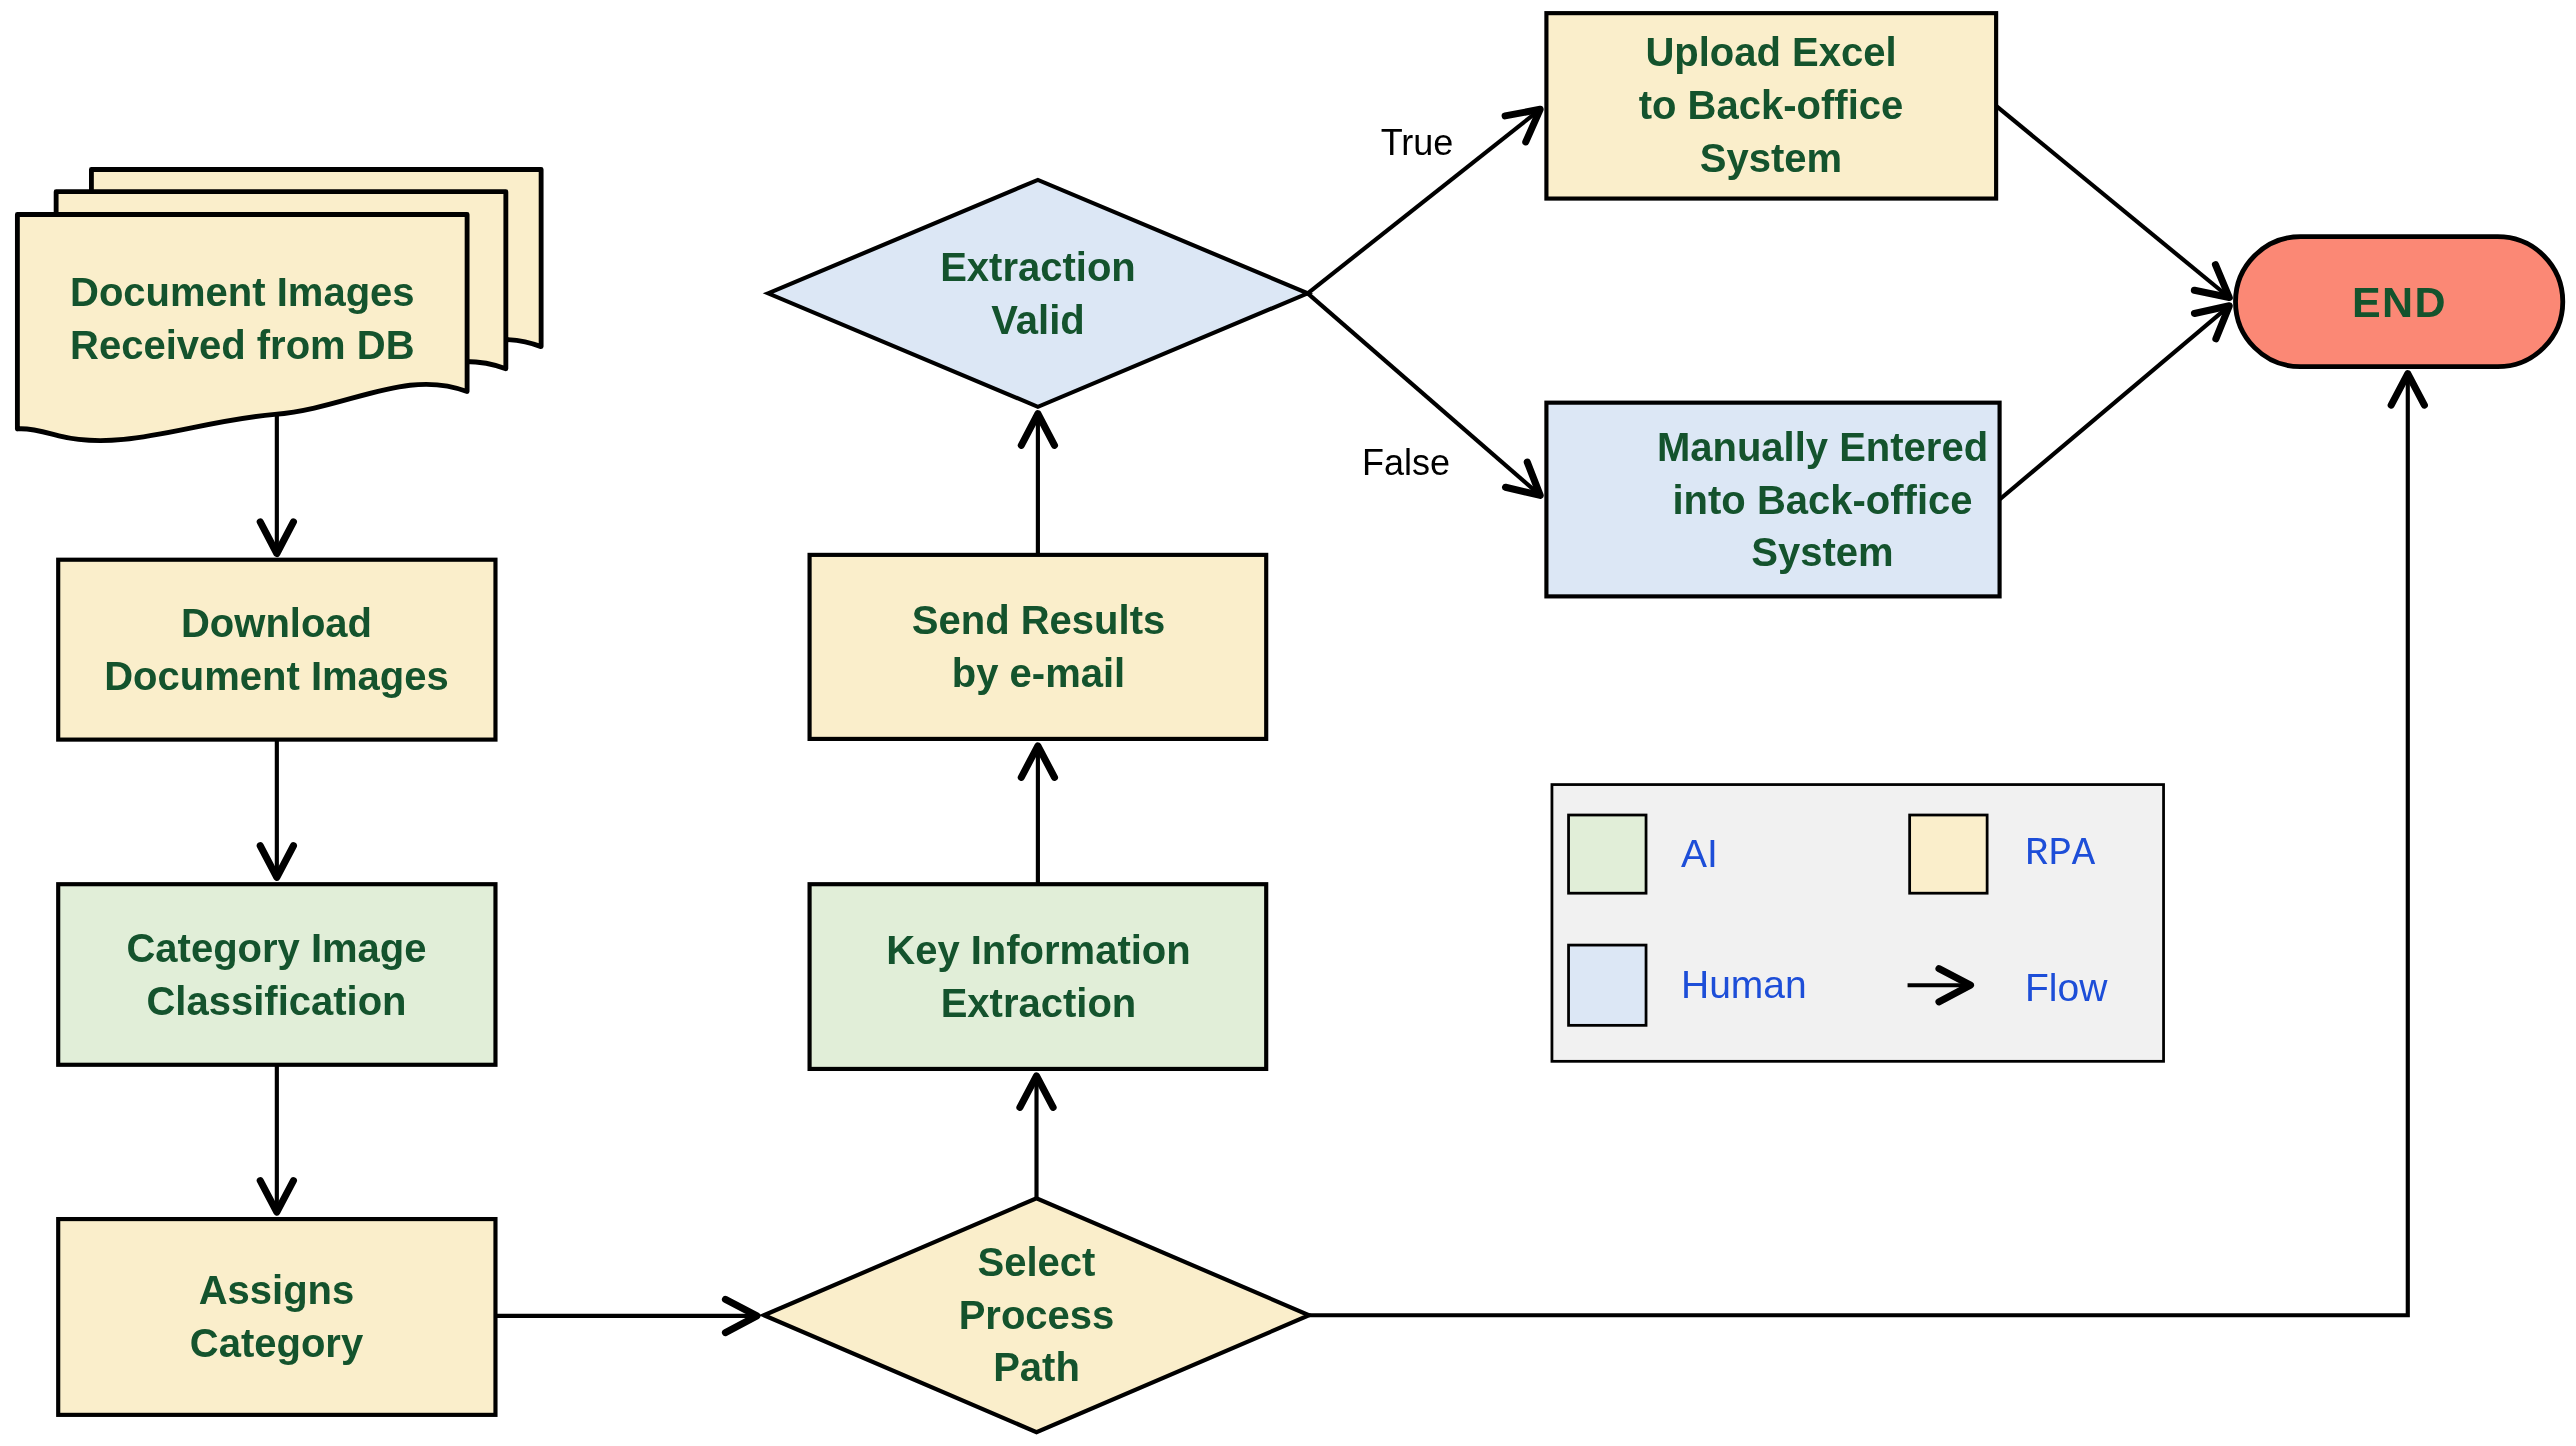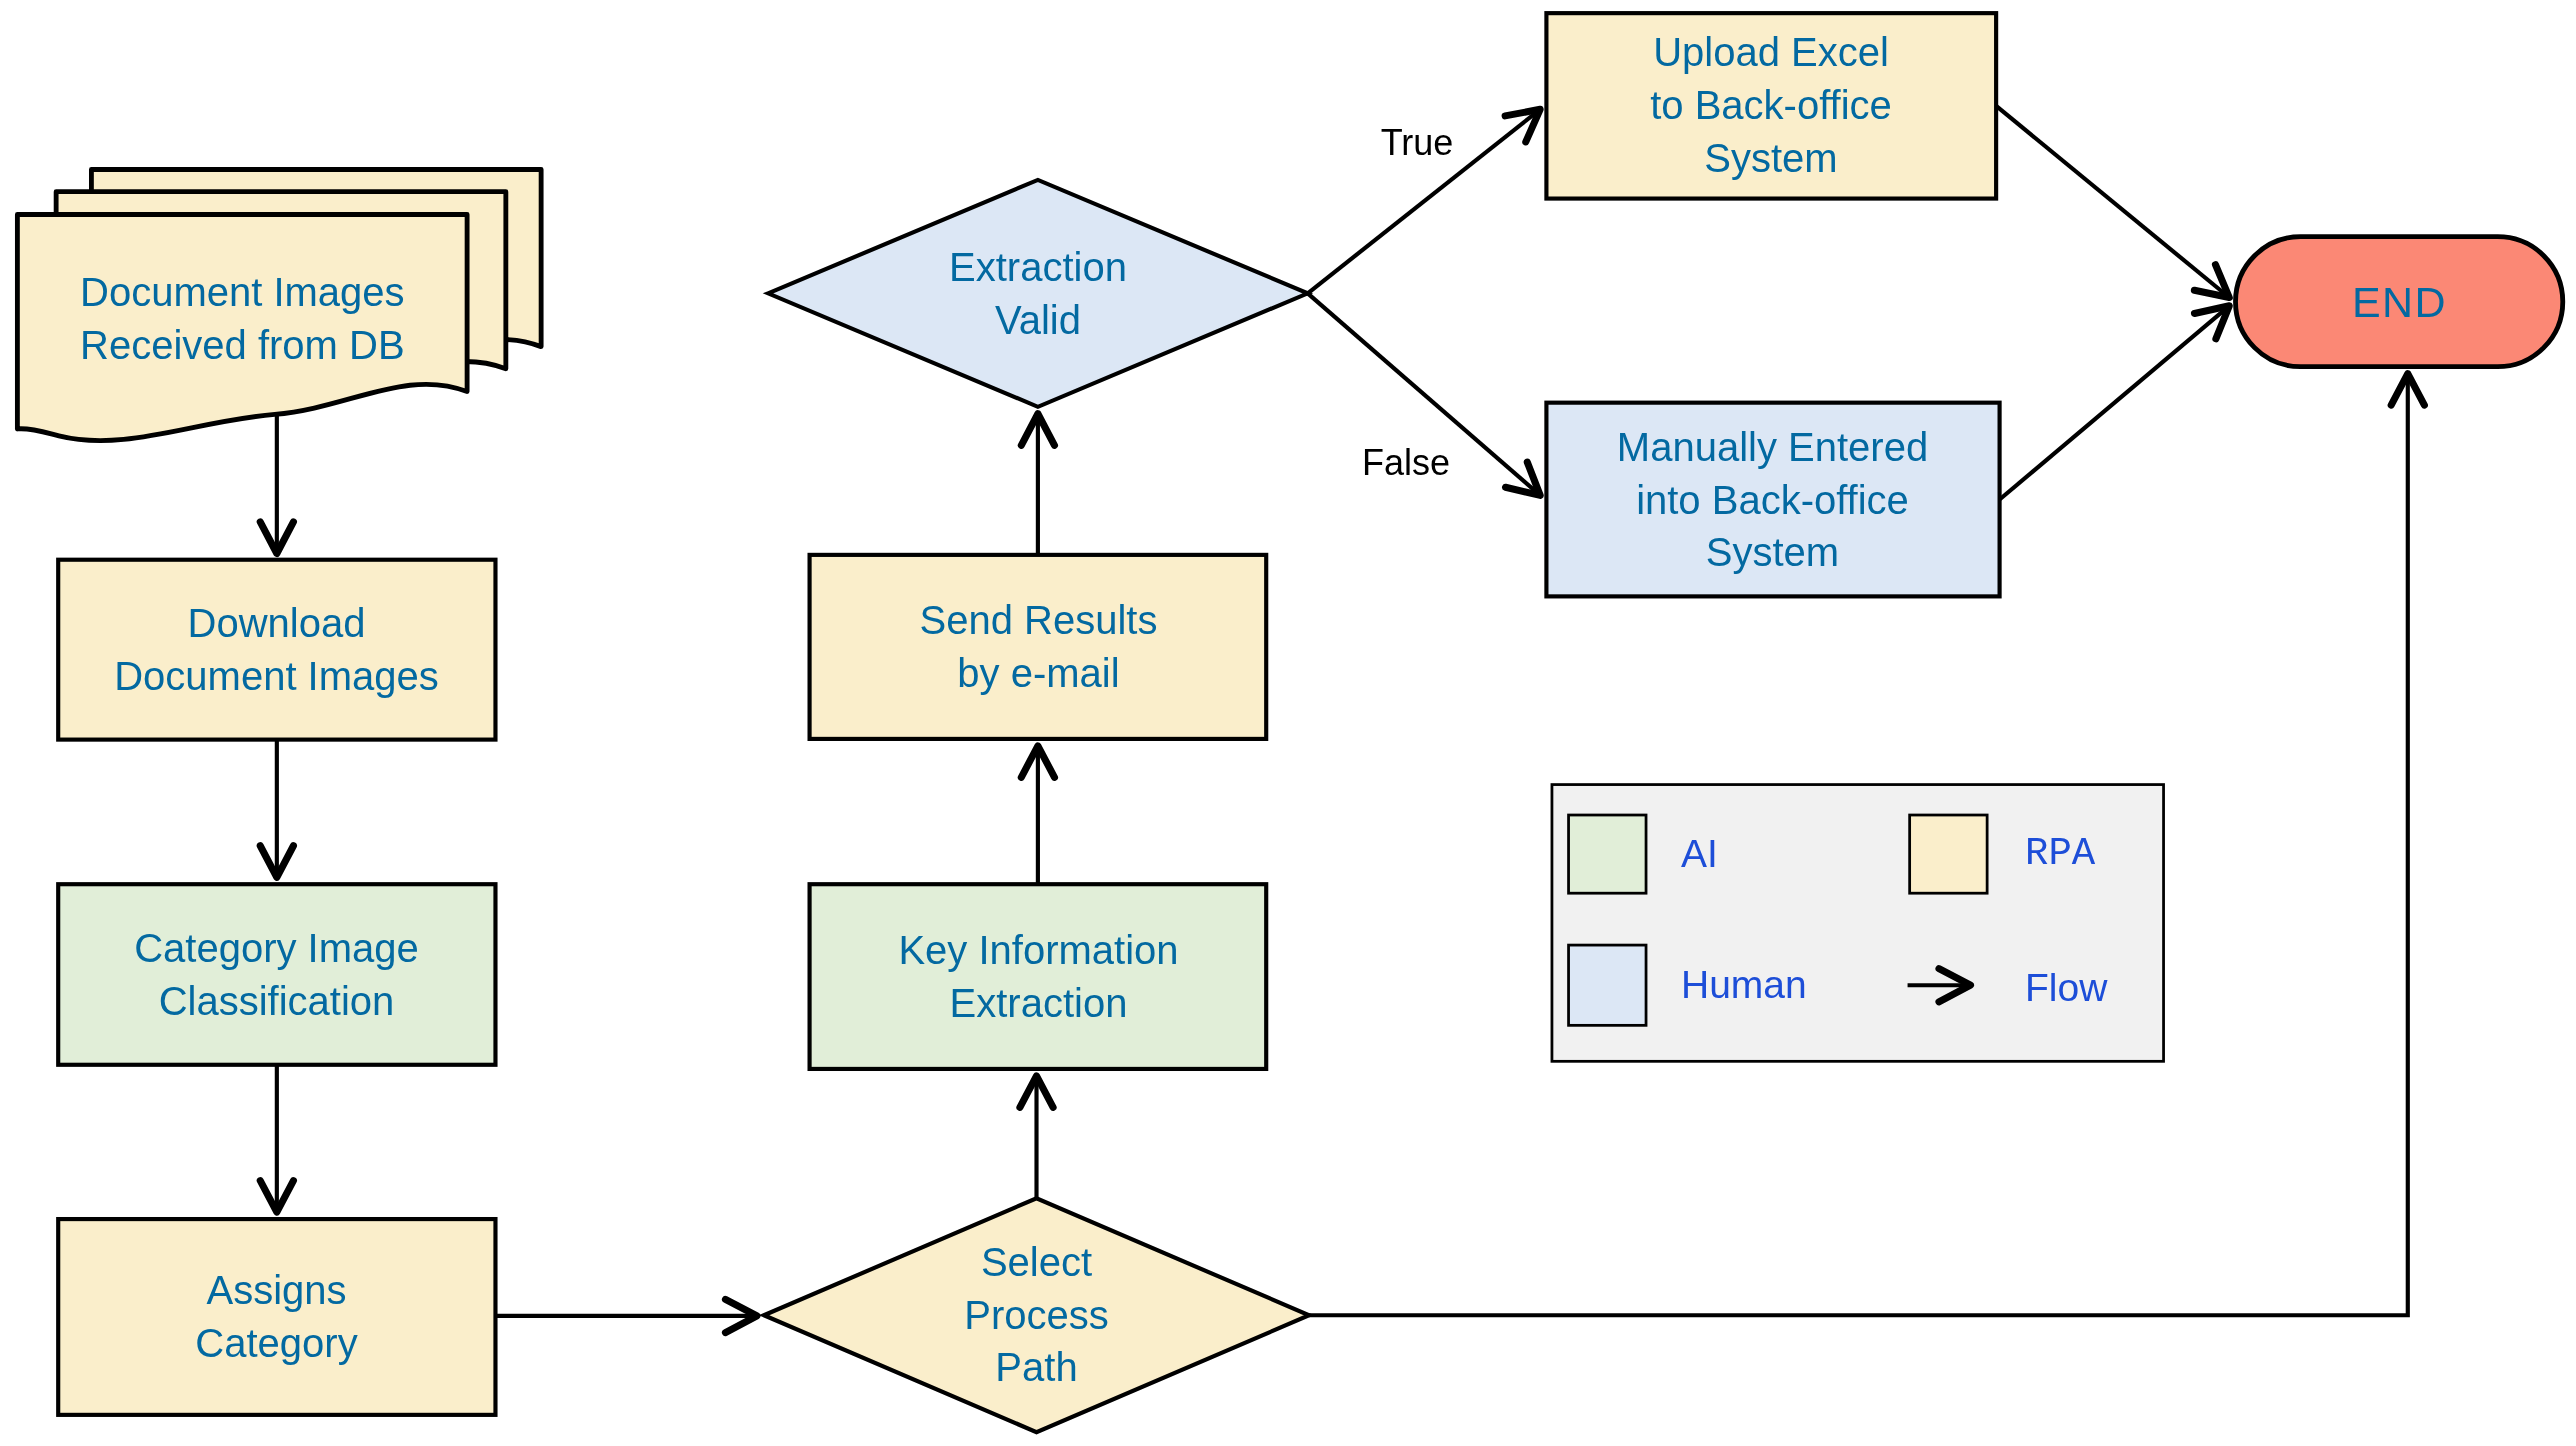--- a/index.html
+++ b/index.html
@@ -11,22 +11,23 @@
     color:#000;
     overflow:hidden;
   }
   .canvas svg{position:absolute;left:0;top:0;}
   .label{
     position:absolute;
     display:flex;align-items:center;justify-content:center;
     text-align:center;
     white-space:pre-line;
     font-size:40px;line-height:1.32;
-    color:#0369a1;
+    color:#14532d;
     pointer-events:none;
+    font-weight:bold;
   }
   .edge-label{
     position:absolute;
     display:flex;align-items:center;justify-content:center;
     font-size:36px;color:#000;white-space:pre;
   }
   .legend-label{
     position:absolute;
     display:flex;align-items:center;justify-content:flex-start;
     font-size:39px;color:#1d4ed8;white-space:pre;
@@ -113,21 +114,21 @@
   <div class="label" style="left:810px;top:555px;width:457px;height:184px;">Send Results
 by e-mail</div>
 
   <div class="label" style="left:768px;top:180px;width:540px;height:227px;">Extraction
 Valid</div>
 
   <div class="label" style="left:1546px;top:13px;width:450px;height:185px;">Upload Excel
 to Back-office
 System</div>
 
-  <div class="label" style="left:1546px;top:403px;width:453px;height:194px;">Manually Entered
+  <div class="label" style="left:1596px;top:403px;width:453px;height:194px;">Manually Entered
 into Back-office
 System</div>
 
   <div class="label end-label" style="left:2236px;top:237px;width:327px;height:130px;">END</div>
 
   <div class="edge-label" style="left:1339px;top:116px;width:156px;height:53px;">True</div>
 
   <div class="edge-label" style="left:1328px;top:436px;width:156px;height:53px;">False</div>
 
   <div class="legend-label" style="left:1681px;top:815px;width:180px;height:78px;">AI</div>

